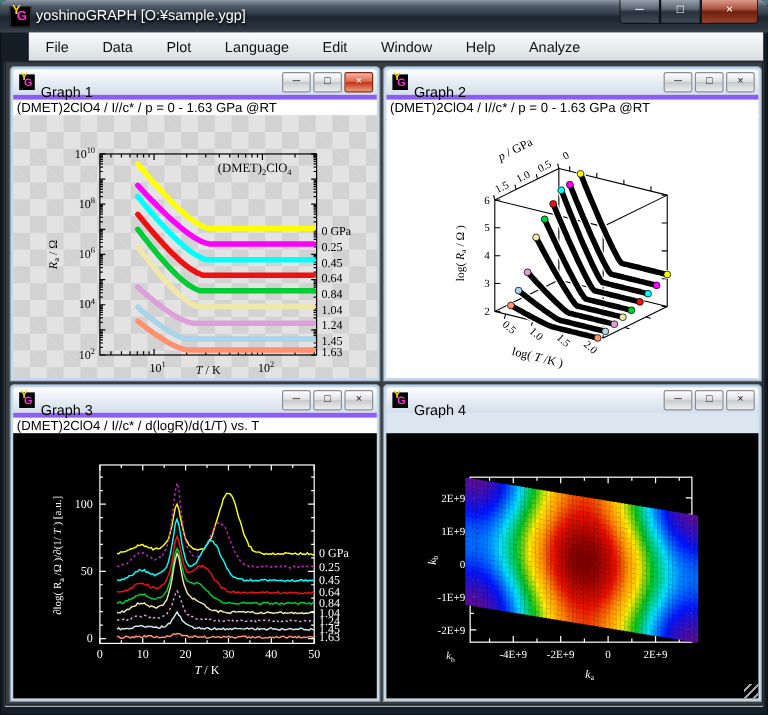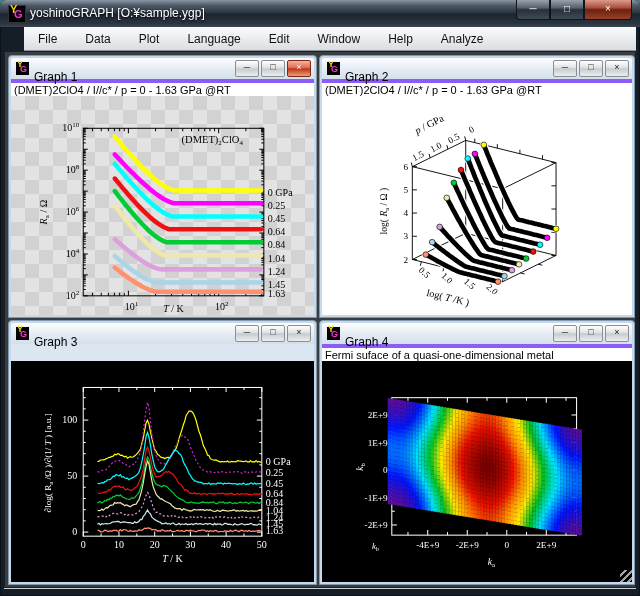--- a/index.html
+++ b/index.html
@@ -418,20 +418,21 @@
           <span class="iy">Y</span>
           <span class="ig">G</span>
         </span>
         <span class="cname">Graph 3</span>
         <span class="cbtns">
           <span class="cbtn">─</span>
           <span class="cbtn">□</span>
           <span class="cbtn">×</span>
         </span>
       </div>
+      <div class="strip">(DMET)2ClO4 / I//c* / d(logR)/d(1/T) vs. T</div>
       <div class="content bg-black">
         <svg id="g3" class="plot" viewBox="0 0 302 217" preserveAspectRatio="none">
             <rect x="72" y="26" width="178" height="146" fill="none" stroke="#fff"></rect>
             <line x1="72" y1="172" x2="72" y2="167.5" stroke="#fff" stroke-width="1"></line>
             <line x1="72" y1="26" x2="72" y2="30.5" stroke="#fff" stroke-width="1"></line>
             <text x="72" y="184" font-family="&quot;Liberation Serif&quot;,serif" font-size="10" fill="#fff" text-anchor="middle">0</text>
             <line x1="107.6" y1="172" x2="107.6" y2="167.5" stroke="#fff" stroke-width="1"></line>
             <line x1="107.6" y1="26" x2="107.6" y2="30.5" stroke="#fff" stroke-width="1"></line>
             <text x="107.6" y="184" font-family="&quot;Liberation Serif&quot;,serif" font-size="10" fill="#fff" text-anchor="middle">10</text>
             <line x1="143.2" y1="172" x2="143.2" y2="167.5" stroke="#fff" stroke-width="1"></line>
@@ -515,21 +516,20 @@
           <span class="iy">Y</span>
           <span class="ig">G</span>
         </span>
         <span class="cname">Graph 4</span>
         <span class="cbtns">
           <span class="cbtn">─</span>
           <span class="cbtn">□</span>
           <span class="cbtn">×</span>
         </span>
       </div>
-      <div class="strip">Fermi suface of a quasi-one-dimensional metal</div>
       <div class="content bg-black">
         <svg id="g4" class="plot" viewBox="0 0 302 217" preserveAspectRatio="none">
             <rect x="68" y="36" width="180" height="135" fill="none" stroke="#fff"></rect>
             <line x1="83.75" y1="171" x2="83.75" y2="168" stroke="#fff" stroke-width="1"></line>
             <line x1="83.75" y1="36" x2="83.75" y2="39" stroke="#fff" stroke-width="1"></line>
             <line x1="103" y1="171" x2="103" y2="166" stroke="#fff" stroke-width="1"></line>
             <line x1="103" y1="36" x2="103" y2="41" stroke="#fff" stroke-width="1"></line>
             <line x1="122.25" y1="171" x2="122.25" y2="168" stroke="#fff" stroke-width="1"></line>
             <line x1="122.25" y1="36" x2="122.25" y2="39" stroke="#fff" stroke-width="1"></line>
             <line x1="141.5" y1="171" x2="141.5" y2="166" stroke="#fff" stroke-width="1"></line>

